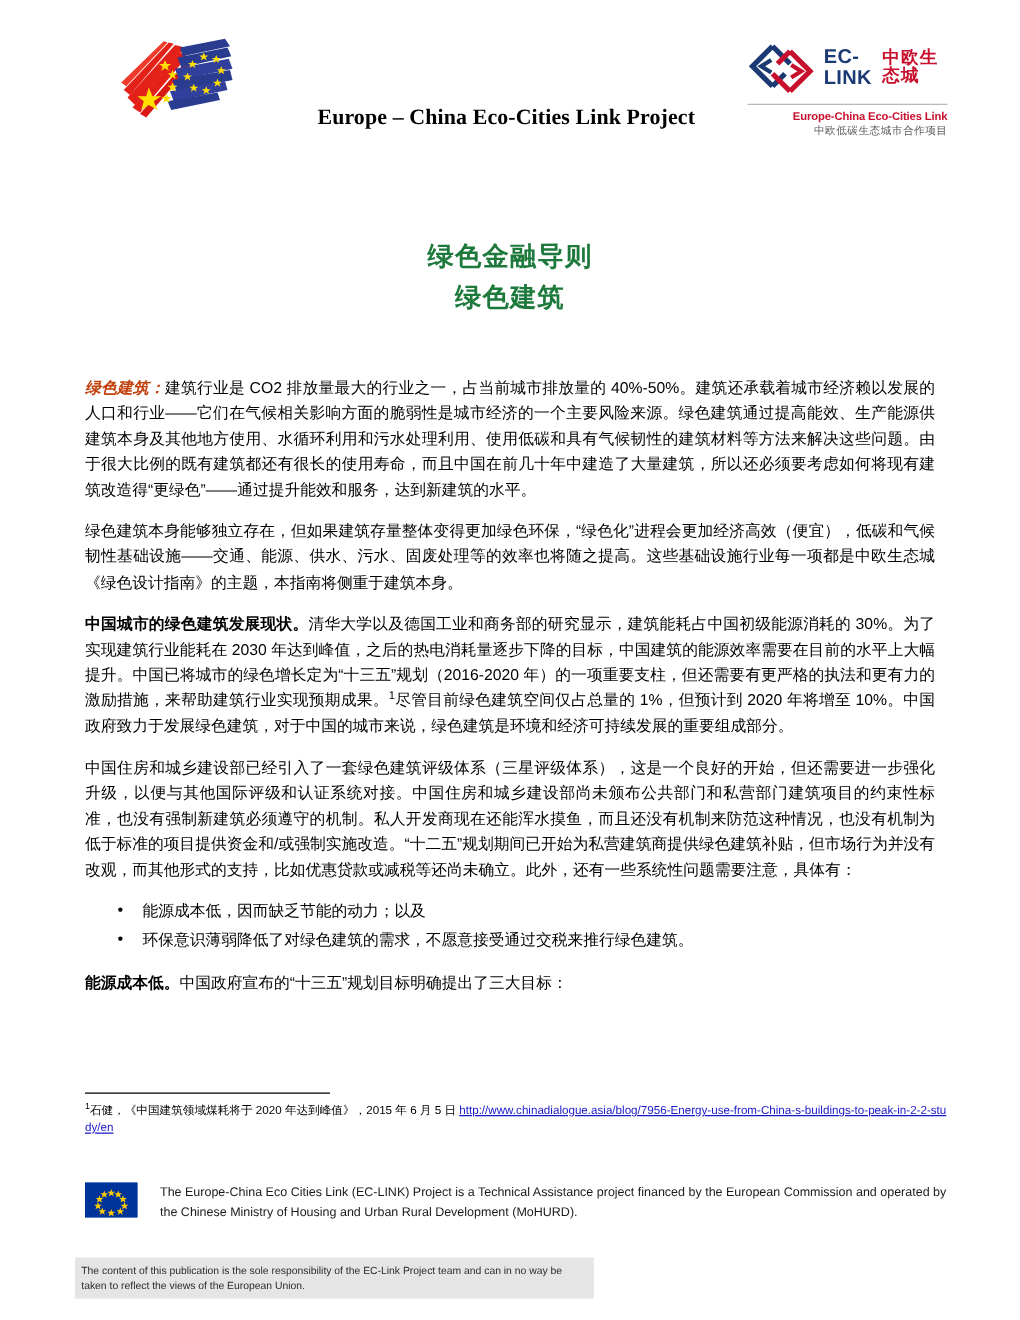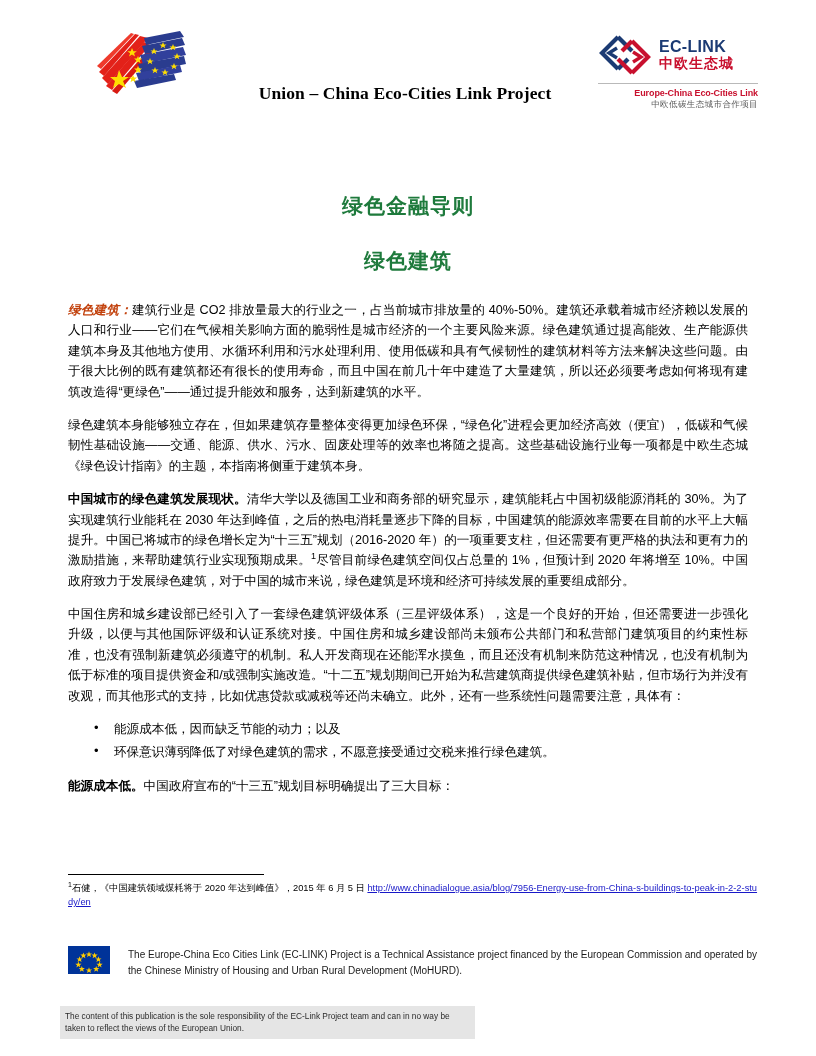--- a/index.html
+++ b/index.html
@@ -71,21 +71,20 @@
     gap: 7px;
     height: 50px;
   }
   .ec-mark {
     width: 54px;
     height: 44px;
     flex: 0 0 auto;
   }
   .ec-wordmark {
     display: flex;
-    flex-direction: column;
     justify-content: center;
     line-height: 1.05;
   }
   .ec-wordmark .en {
     font-size: 16px;
     font-weight: bold;
     color: #1b3a73;
     letter-spacing: 0.3px;
   }
   .ec-wordmark .cn {
@@ -287,21 +286,21 @@
             <polygon points="77,41 78,43.4 80.6,43.4 78.5,44.9 79.3,47.3 77,45.8 74.7,47.3 75.5,44.9 73.4,43.4 76,43.4"></polygon>
             <polygon points="67,39 68,41.4 70.6,41.4 68.5,42.9 69.3,45.3 67,43.8 64.7,45.3 65.5,42.9 63.4,41.4 66,41.4"></polygon>
             <polygon points="62,30 63,32.4 65.6,32.4 63.5,33.9 64.3,36.3 62,34.8 59.7,36.3 60.5,33.9 58.4,32.4 61,32.4"></polygon>
             <polygon points="66,20 67,22.4 69.6,22.4 67.5,23.9 68.3,26.3 66,24.8 63.7,26.3 64.5,23.9 62.4,22.4 65,22.4"></polygon>
           </g>
         </g>
       </svg>
     </div>
 
     <div class="header-title">
-      <span>Union – China Eco-Cities Link Project</span>
+      <span>Europe – China Eco-Cities Link Project</span>
     </div>
 
     <div class="ec-logo">
       <div class="ec-logo-top">
         <div class="ec-mark">
           <svg viewBox="0 0 54 44" width="54" height="44" aria-hidden="true">
 
             <path d="M20 4 L4 20 L20 36" fill="none" stroke="#1b3a73" stroke-width="4.2" stroke-linejoin="miter"></path>
             <path d="M20 4 L34 18" fill="none" stroke="#1b3a73" stroke-width="4.2"></path>
             <path d="M20 36 L30 26" fill="none" stroke="#1b3a73" stroke-width="4.2"></path>
@@ -323,21 +322,21 @@
       <div class="ec-divider"></div>
       <div class="ec-logo-sub">
         <span class="s1">Europe-China Eco-Cities Link</span>
         <span class="s2">中欧低碳生态城市合作项目</span>
       </div>
     </div>
   </div>
 
   <div class="doc-title">
     <div class="line" style="color: rgb(30, 122, 60);">绿色金融导则</div>
-    <div class="line" style="color: rgb(30, 122, 60); margin-top: 22px;">绿色建筑</div>
+    <div class="line" style="color: rgb(30, 122, 60);">绿色建筑</div>
   </div>
 
   <div class="content">
 
     <p><span class="green-b">绿色建筑：</span><span>建筑行业是 CO2 排放量最大的行业之一，占当前城市排放量的 40%-50%。建筑还承载着城市经济赖以发展的人口和行业——它们在气候相关影响方面的脆弱性是城市经济的一个主要风险来源。绿色建筑通过提高能效、生产能源供建筑本身及其他地方使用、水循环利用和污水处理利用、使用低碳和具有气候韧性的建筑材料等方法来解决这些问题。由于很大比例的既有建筑都还有很长的使用寿命，而且中国在前几十年中建造了大量建筑，所以还必须要考虑如何将现有建筑改造得“更绿色”——通过提升能效和服务，达到新建筑的水平。</span></p>
 
     <p>绿色建筑本身能够独立存在，但如果建筑存量整体变得更加绿色环保，“绿色化”进程会更加经济高效（便宜），低碳和气候韧性基础设施——交通、能源、供水、污水、固废处理等的效率也将随之提高。这些基础设施行业每一项都是中欧生态城《绿色设计指南》的主题，本指南将侧重于建筑本身。</p>
 
 
     <p><span class="b">中国城市的绿色建筑发展现状。</span><span>清华大学以及德国工业和商务部的研究显示，建筑能耗占中国初级能源消耗的 30%。为了实现建筑行业能耗在 2030 年达到峰值，之后的热电消耗量逐步下降的目标，中国建筑的能源效率需要在目前的水平上大幅提升。中国已将城市的绿色增长定为“十三五”规划（2016-2020 年）的一项重要支柱，但还需要有更严格的执法和更有力的激励措施，来帮助建筑行业实现预期成果。</span><sup class="fnref">1</sup><span>尽管目前绿色建筑空间仅占总量的 1%，但预计到 2020 年将增至 10%。中国政府致力于发展绿色建筑，对于中国的城市来说，绿色建筑是环境和经济可持续发展的重要组成部分。</span></p>

